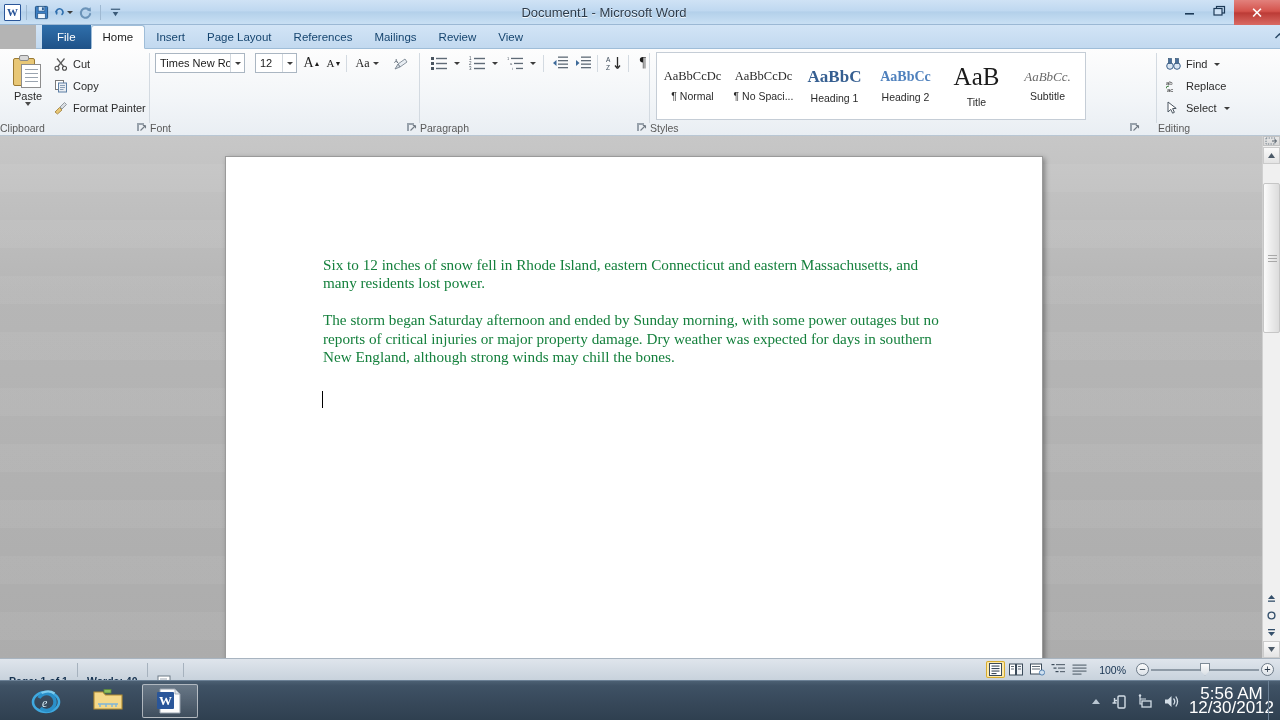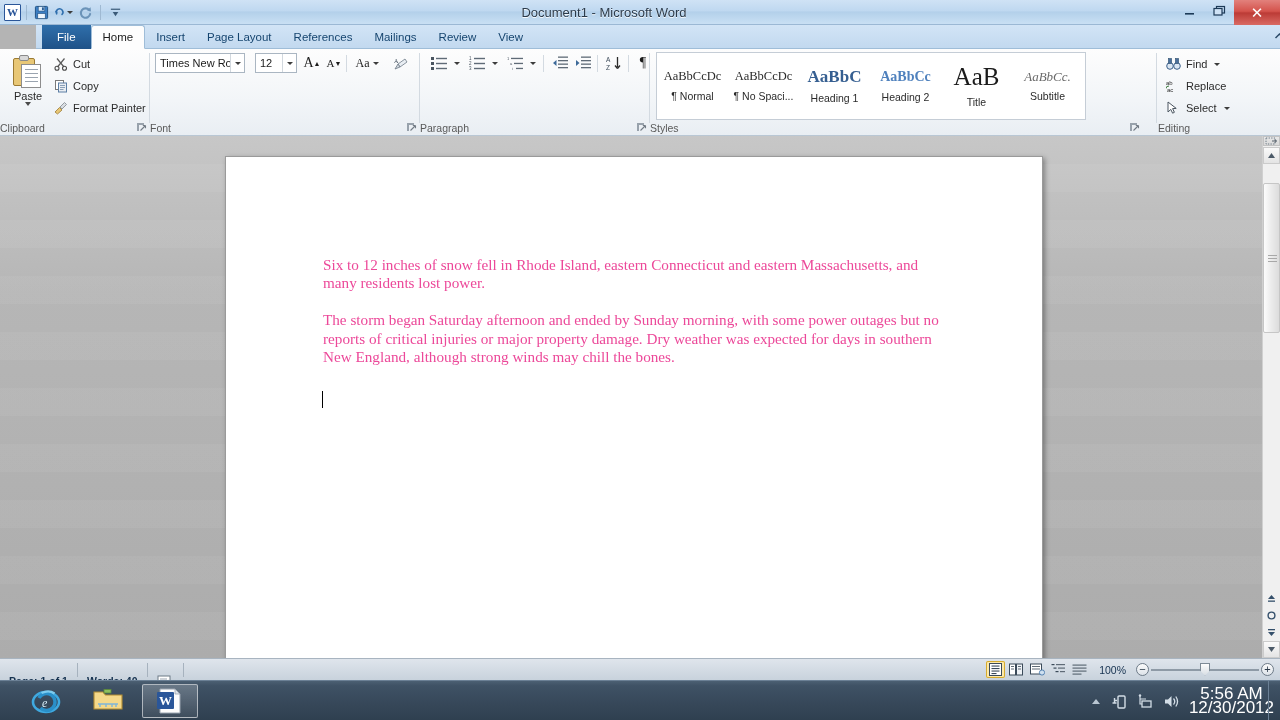--- a/index.html
+++ b/index.html
@@ -154,21 +154,21 @@
       linear-gradient(to bottom,#c9c9c9 0%,#b8b8b8 30%,#b4b4b4 60%,#aeaeae 100%);
     overflow:hidden;
   }
   .page{
     position:absolute; left:225px; top:20px; width:818px; height:560px;
     background:#fff; box-shadow:2px 2px 5px rgba(0,0,0,.35);
     border:1px solid #9a9a9a;
   }
   .doctext{
     position:absolute; left:97px; top:99px; width:618px;
-    font-family:"Liberation Serif", serif; font-size:15.2px; color:#ec4899; line-height:18.4px;
+    font-family:"Liberation Serif", serif; font-size:15.2px; color:#15803d; line-height:18.4px;
   }
   .doctext p{ margin:0 0 18.4px 0; }
   .caret{
     position:absolute; left:322px; top:255px; width:1px; height:17px; background:#000;
   }
 
   
   .vsb{
     position:absolute; right:0; top:136px; width:18px; height:522px;
     background:#f0f0f0; border-left:1px solid #d0d0d0;

